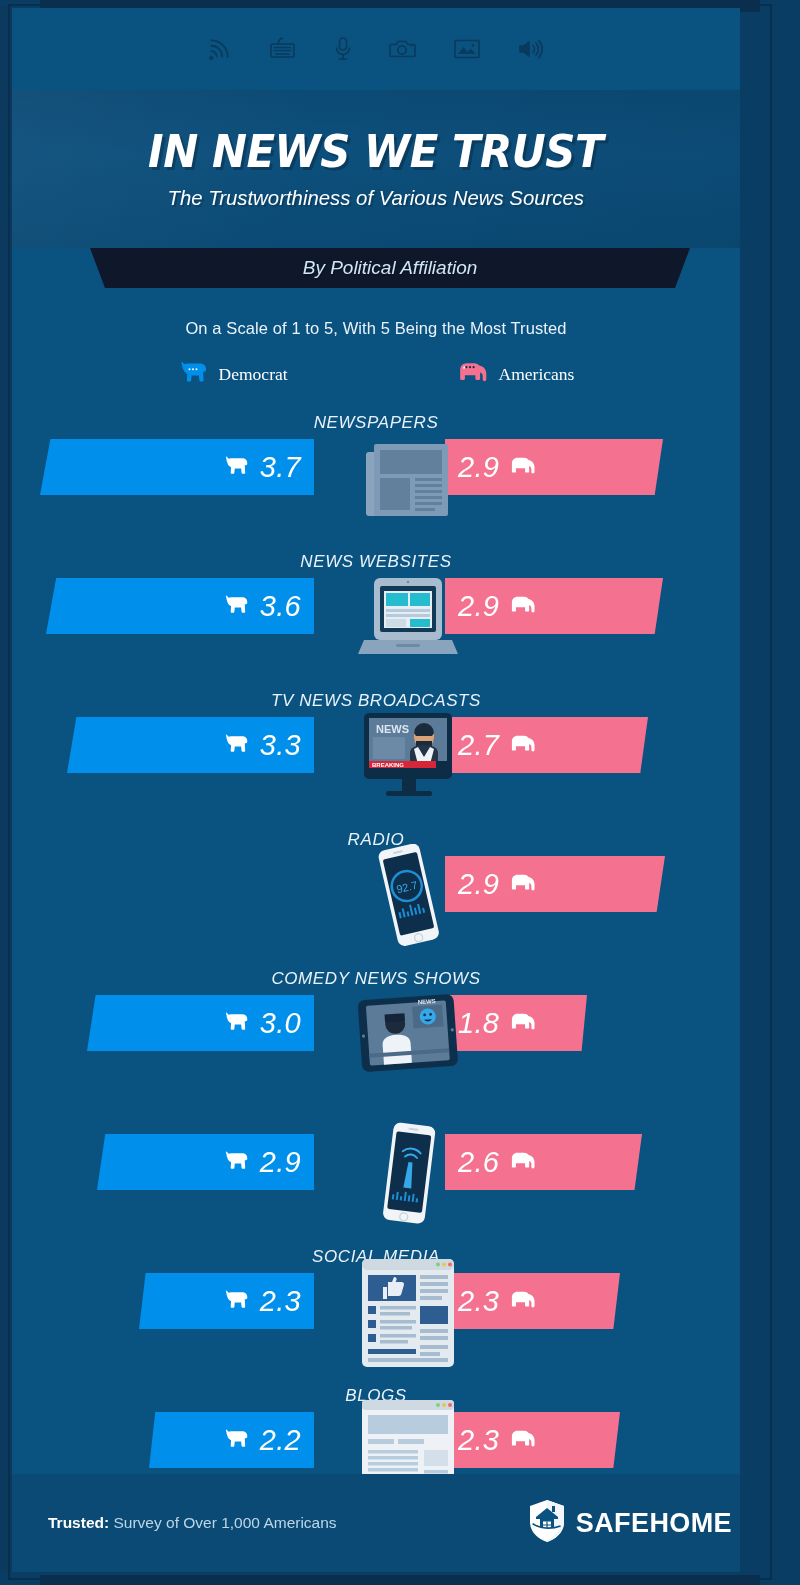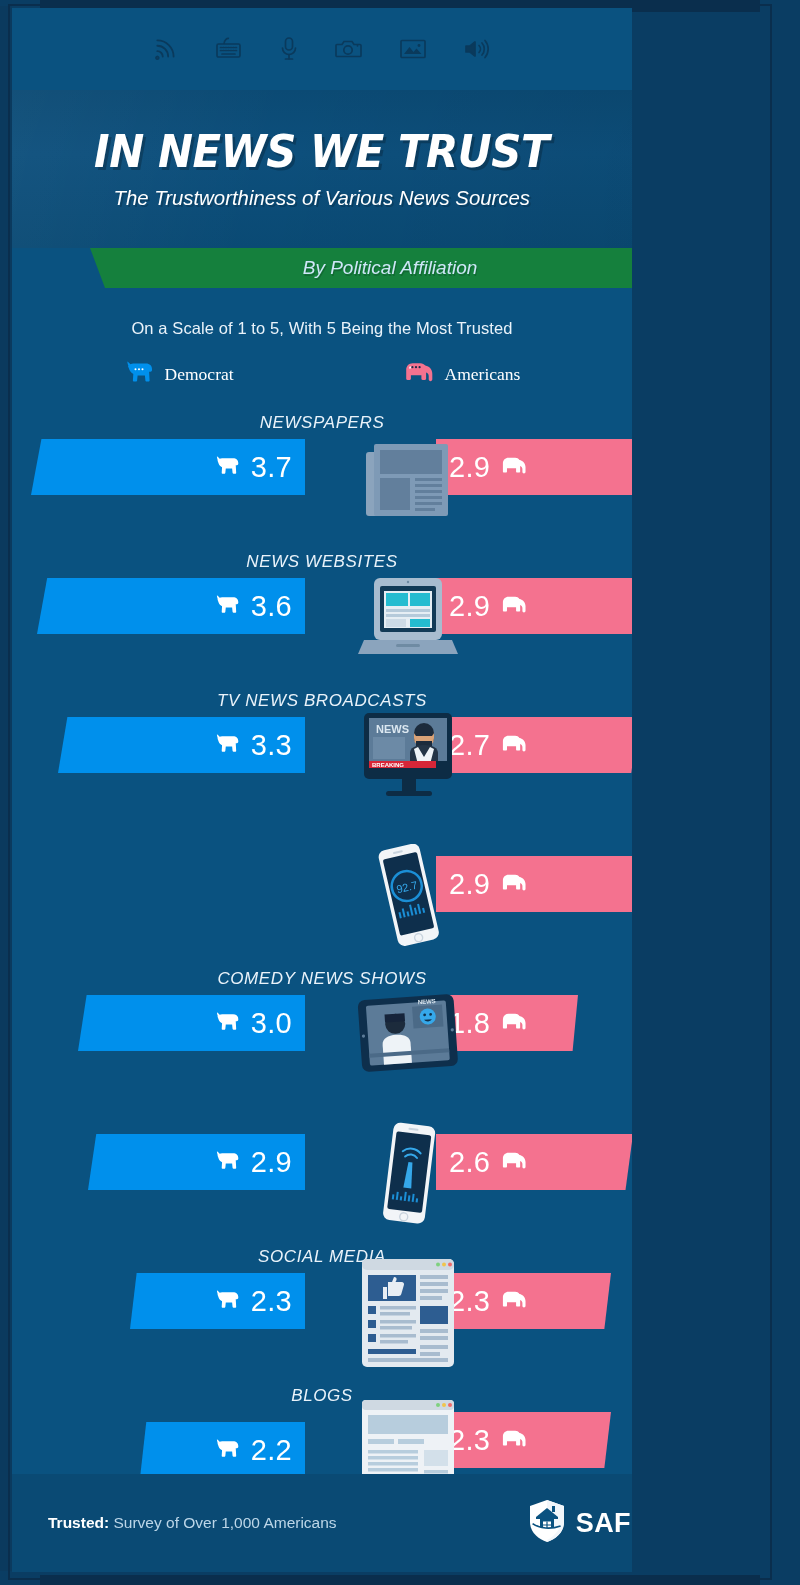--- a/index.html
+++ b/index.html
@@ -11,59 +11,59 @@
   }
   .page{position:relative;width:800px;height:1585px;background:#0a3d63;}
 
   
   .frame-deco{position:absolute;left:8px;top:4px;width:760px;height:1572px;
     border:2px solid #0a2e4d;background:transparent;z-index:1;}
   .deco-bar-top{position:absolute;left:40px;top:0;width:720px;height:12px;background:#0a2e4d;z-index:0;}
   .deco-bar-left{position:absolute;left:0;top:6px;width:12px;height:1565px;background:#0b3a5e;z-index:0;}
   .deco-bar-bottom{position:absolute;left:40px;bottom:0;width:720px;height:10px;background:#0a2e4d;z-index:0;}
 
-  .canvas{position:absolute;left:12px;top:8px;width:620px;height:1564px;
+  .canvas{position:absolute;left:12px;top:8px;width:728px;height:1564px;
     background:#0a5280;overflow:hidden;z-index:2;}
 
   
   .iconbar{height:82px;background:#0a5280;display:flex;align-items:center;justify-content:center;gap:36px;}
   .iconbar svg{display:block;}
 
   .hero{position:relative;height:158px;
     background:linear-gradient(180deg,#0b4a74 0%,#0d4f7c 40%,#0a4a74 100%);
     display:flex;flex-direction:column;align-items:center;justify-content:center;}
   .hero::before{content:"";position:absolute;inset:0;
     background:linear-gradient(105deg,rgba(255,255,255,0.035) 0%,rgba(255,255,255,0) 42%,rgba(0,0,0,0.05) 100%);}
   .title{position:relative;font-family:"DejaVu Sans", sans-serif;
     font-weight:bold;font-style:italic;font-size:45px;letter-spacing:-0.5px;
     color:#ffffff;text-shadow:3px 3px 0 rgba(0,0,0,0.22);
     transform:scaleX(0.93);margin:0;line-height:1.05;}
   .subtitle{position:relative;font-style:italic;font-size:21px;color:#ffffff;
     text-shadow:2px 2px 0 rgba(0,0,0,0.18);margin-top:10px;transform:scaleX(0.97);}
 
   .banner-wrap{position:relative;height:40px;}
   .banner{position:absolute;left:78px;top:0;width:600px;height:40px;
-    background:#15803d;clip-path:polygon(0 0,100% 0,97.5% 100%,2.5% 100%);
+    background:#0f172a;clip-path:polygon(0 0,100% 0,97.5% 100%,2.5% 100%);
     display:flex;align-items:center;justify-content:center;}
   .banner span{font-style:italic;font-size:19px;color:#cfe6f8;
     text-shadow:1px 2px 0 rgba(0,0,0,0.18);}
 
   
   .scale-note{text-align:center;color:#eaf3fa;font-size:16.5px;margin-top:31px;letter-spacing:.1px;}
   .legend{display:flex;justify-content:center;align-items:center;margin-top:22px;gap:4px;font-family:Liberation Serif, serif;}
   .legend-item{display:flex;align-items:center;gap:11px;}
   .legend-item.dem{margin-right:166px;}
   .legend-item span{color:#ffffff;font-size:17.5px;}
 
   
   .rows{margin-top:24px;}
   .row{position:relative;height:139px;}
   .row-label{position:absolute;left:0;right:0;top:0;text-align:center;
     font-style:italic;font-size:17px;color:#eaf3fa;letter-spacing:.6px;}
-  .bars{position:absolute;left:8px;right:0;top:26px;height:56px;}
+  .bars{position:absolute;left:17px;right:0;top:26px;height:56px;font-style:italic;}
 
   .bar{position:absolute;top:0;height:56px;display:flex;align-items:center;}
   .bar.dem{background:#0090ec;clip-path:polygon(3.8% 0,100% 0,100% 100%,0 100%);
     justify-content:flex-end;padding-right:13px;box-sizing:border-box;}
   .bar.rep{background:#f4728f;clip-path:polygon(0 0,100% 0,96.2% 100%,0 100%);
     justify-content:flex-start;padding-left:13px;box-sizing:border-box;}
   .bar .val{color:#ffffff;font-size:29px;font-weight:500;letter-spacing:.3px;}
   .bar.dem .val{margin-left:11px;}
   .bar.rep .val{margin-right:11px;}
 
@@ -279,20 +279,21 @@
             <text x="14" y="56" font-family="Liberation Sans" font-size="6" font-weight="bold" fill="#fff">BREAKING</text>
             <rect x="11" y="57" width="78" height="4" fill="#0d2c45"></rect>
             <rect x="78" y="50" width="11" height="7" fill="#0d2c45"></rect>
             <rect x="44" y="68" width="14" height="12" fill="#0d2c45"></rect>
             <rect x="28" y="80" width="46" height="5" rx="2.5" fill="#0d2c45"></rect>
           </svg>
         </div>
       </div>
 
       <div class="row">
+        <div class="row-label">RADIO</div>
         <div class="bars">
           <div class="bar rep" style="left:416px;width:220px;">
             <span class="val">2.9</span>
             <span><svg width="26" height="21" viewBox="0 0 30 24" fill="#fff">
                   <path d="M8.6 3.2C5.0 3.2 2.2 6.0 2.2 9.6v9.2c0 .7.5 1.2 1.2 1.2h2.3c.7 0 1.2-.5 1.2-1.2v-3.6h10.5v3.6c0 .7.5 1.2 1.2 1.2h2.3c.7 0 1.2-.5 1.2-1.2v-6.2c1.6.6 2.6 1.7 2.6 3.6v3.1c0 1.1.8 1.9 1.8 1.9s1.8-.8 1.8-1.9V14c0-4.4-2.9-7.6-7-8.4-1.1-1.5-2.9-2.4-4.9-2.4H8.6z"></path>
                 </svg></span>
           </div>
         </div>
         <div class="center-art">
           <svg width="84" height="104" viewBox="0 0 84 104">
@@ -444,21 +445,21 @@
             <rect x="62" y="88" width="28" height="4" fill="#a8bccf"></rect>
               <rect x="62" y="95" width="20" height="4" fill="#a8bccf"></rect>
             <rect x="10" y="101" width="80" height="4" fill="#a8bccf"></rect>
           </svg>
         </div>
       </div>
 
       <div class="row">
         <div class="row-label">BLOGS</div>
         <div class="bars">
-          <div class="bar dem" style="left:120px;width:165px;margin-top:10px;">
+          <div class="bar dem" style="left:120px;width:165px;">
             <span><svg width="26" height="21" viewBox="0 0 30 24" fill="#fff">
                   <path d="M4.4 6.0c-.6-1.7-1.1-3.4-1-4.6.9.5 2.1 1.6 3.1 2.9.9-.5 1.8-.8 2.8-.8h12.8c3.5 0 5.9 2.3 5.9 5.5v1.1c0 1-.7 1.7-1.6 1.7h-1.3l.5 8.6c0 .7-.5 1.2-1.2 1.2h-1.8c-.6 0-1.1-.5-1.2-1.1l-.5-5.1h-7.3l-.5 5.1c0 .6-.6 1.1-1.2 1.1h-1.8c-.7 0-1.2-.5-1.2-1.2l.4-6.4c-1.9-.9-3.3-2.5-4-4.4-.5-1.2-.9-2.3-1.3-3.3z"></path>
                 </svg></span>
             <span class="val">2.2</span>
           </div>
           <div class="bar rep" style="left:416px;width:175px;">
             <span class="val">2.3</span>
             <span><svg width="26" height="21" viewBox="0 0 30 24" fill="#fff">
                   <path d="M8.6 3.2C5.0 3.2 2.2 6.0 2.2 9.6v9.2c0 .7.5 1.2 1.2 1.2h2.3c.7 0 1.2-.5 1.2-1.2v-3.6h10.5v3.6c0 .7.5 1.2 1.2 1.2h2.3c.7 0 1.2-.5 1.2-1.2v-6.2c1.6.6 2.6 1.7 2.6 3.6v3.1c0 1.1.8 1.9 1.8 1.9s1.8-.8 1.8-1.9V14c0-4.4-2.9-7.6-7-8.4-1.1-1.5-2.9-2.4-4.9-2.4H8.6z"></path>
                 </svg></span>

